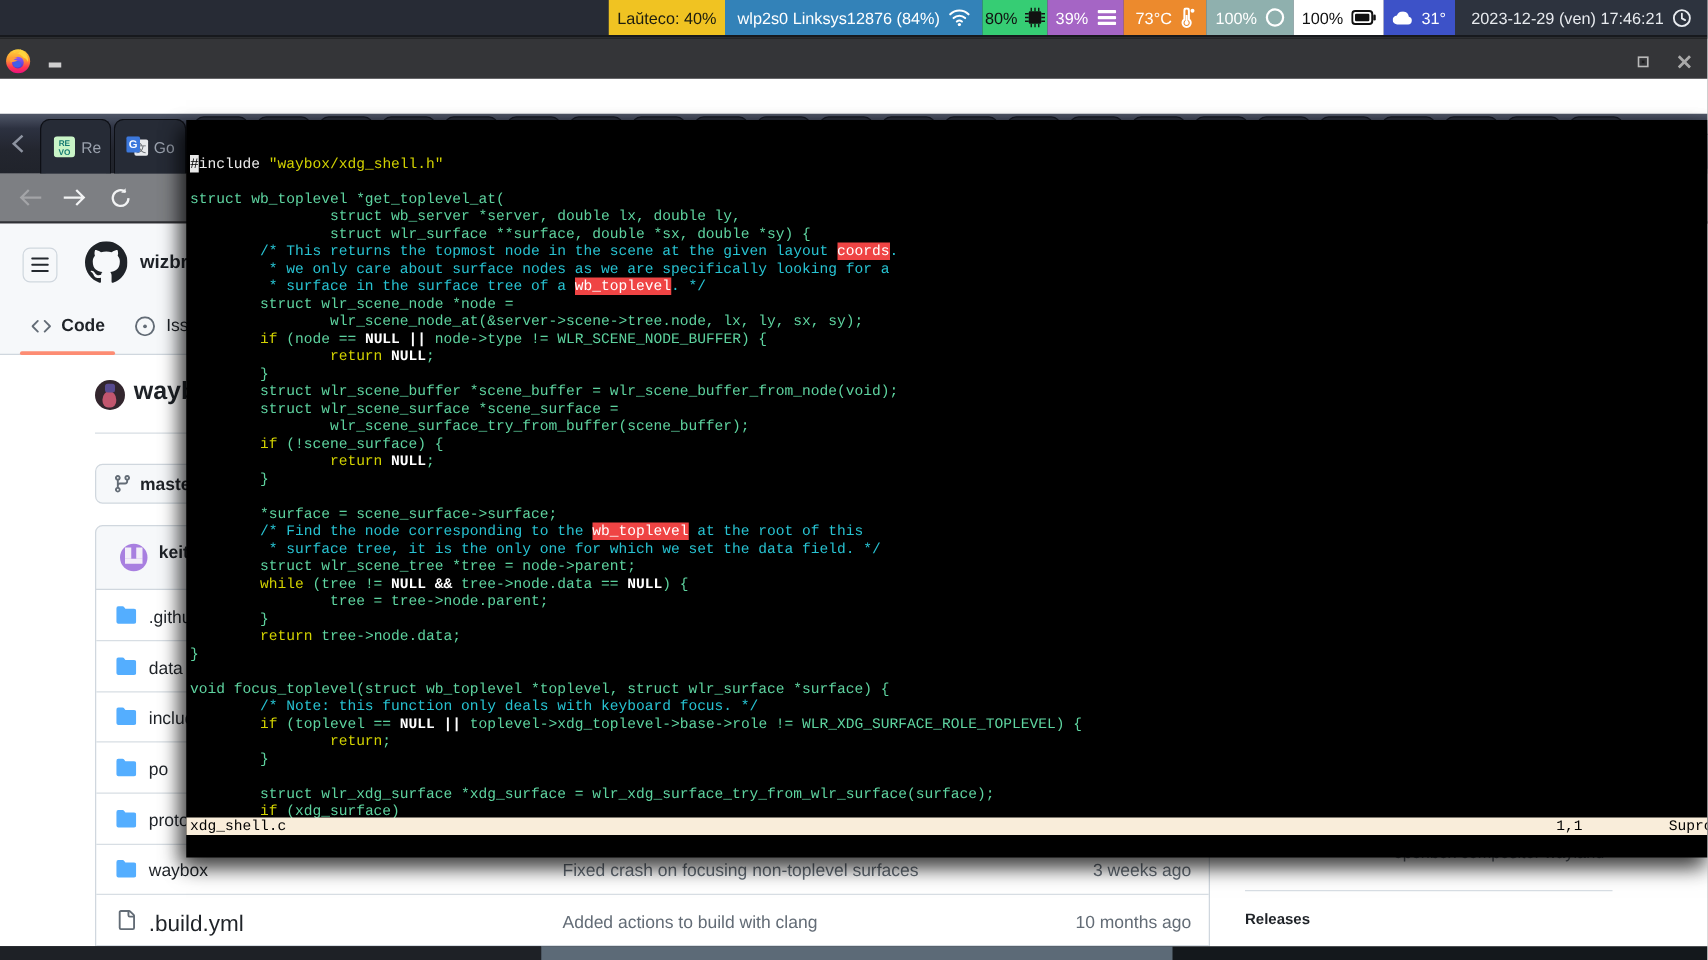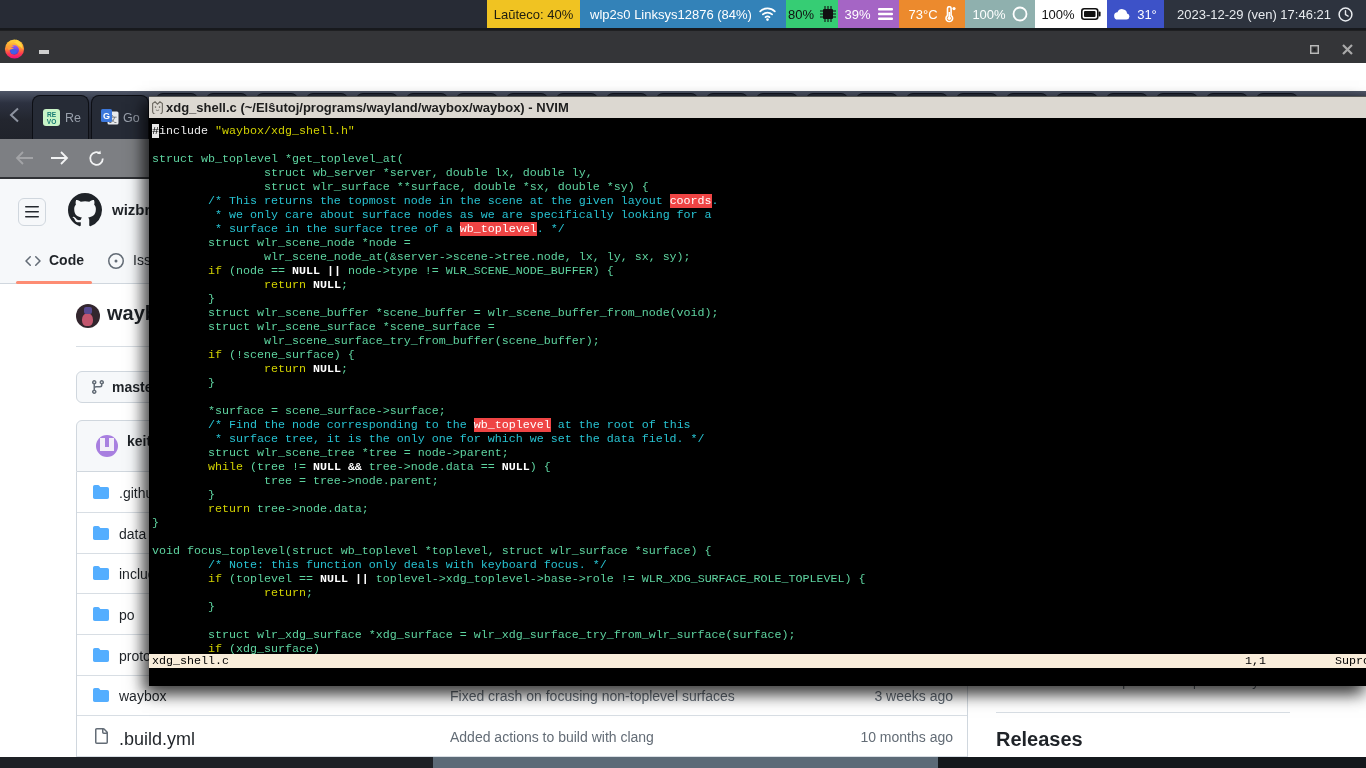--- a/index.html
+++ b/index.html
@@ -296,32 +296,23 @@
       <div class="abs" style="left:77px;top:537px;width:890px;height:41px;border-bottom:1px solid #d8dee4;">
         <div class="abs" style="left:16px;top:12px;"><svg width="16" height="16" viewBox="0 0 16 16" fill="#636c76">
             <path d="M2 1.75C2 .784 2.784 0 3.75 0h6.586c.464 0 .909.184 1.237.513l2.914 2.914c.329.328.513.773.513 1.237v9.586A1.75 1.75 0 0 1 13.25 16h-9.5A1.75 1.75 0 0 1 2 14.25V1.75zm1.75-.25a.25.25 0 0 0-.25.25v12.5c0 .138.112.25.25.25h9.5a.25.25 0 0 0 .25-.25V6h-2.75A1.75 1.75 0 0 1 9 4.25V1.5H3.75zm6.75.062V4.25c0 .138.112.25.25.25h2.688l-.011-.013-2.914-2.914-.013-.011z"></path>
           </svg></div>
         <span class="abs gtxt" style="left:42px;top:13px;font-size:18px;">.build.yml</span>
         <span class="abs mut" style="left:373px;top:13px;font-size:14px;">Added actions to build with clang</span>
         <span class="abs mut" style="right:14px;top:13px;font-size:14px;">10 months ago</span>
       </div>
 <span class="abs mut" style="left:1115px;top:495px;font-size:13px;">openbox compositor wayland</span>
 <div class="abs" style="left:996px;top:533px;width:294px;height:1px;background:#d8dee4;"></div>
-<span class="abs gtxt" style="left:996px;top:549px;font-size:20px;font-weight:700;">Releases</span>
+<span class="abs gtxt" style="left:996px;top:549px;font-size:12px;font-weight:700;">Releases</span>
 </div>
 <div id="term">
-<div id="termbar">
-        <svg class="abs" width="13" height="13" viewBox="0 0 16 16" style="left:2px;top:4px;">
-          <path d="M2 3 L5 1 L8 4 L11 1 L14 3 L14 13 A6 4 0 0 1 2 13 Z" fill="none" stroke="#6e6a62" stroke-width="1.4"></path>
-          <circle cx="5.5" cy="7.5" r="1" fill="#6e6a62"></circle>
-          <circle cx="10.5" cy="7.5" r="1" fill="#6e6a62"></circle>
-          <path d="M6 11 q2 1.5 4 0" fill="none" stroke="#6e6a62" stroke-width="1"></path>
-        </svg>
-        <span class="t">xdg_shell.c (~/Elŝutoj/programs/wayland/waybox/waybox) - NVIM</span>
-      </div>
 <div id="termbody">
         <pre><span class="k">#</span><span class="w">include </span><span class="y">"waybox/xdg_shell.h"</span>
 
 <span class="g">struct wb_toplevel *get_toplevel_at(</span>
 <span class="g">                struct wb_server *server, double lx, double ly,</span>
 <span class="g">                struct wlr_surface **surface, double *sx, double *sy) {</span>
 <span class="c">        /* This returns the topmost node in the scene at the given layout </span><span class="r">coords</span><span class="c">.</span>
 <span class="c">         * we only care about surface nodes as we are specifically looking for a</span>
 <span class="c">         * surface in the surface tree of a </span><span class="r">wb_toplevel</span><span class="c">. */</span>
 <span class="g">        struct wlr_scene_node *node =</span>

